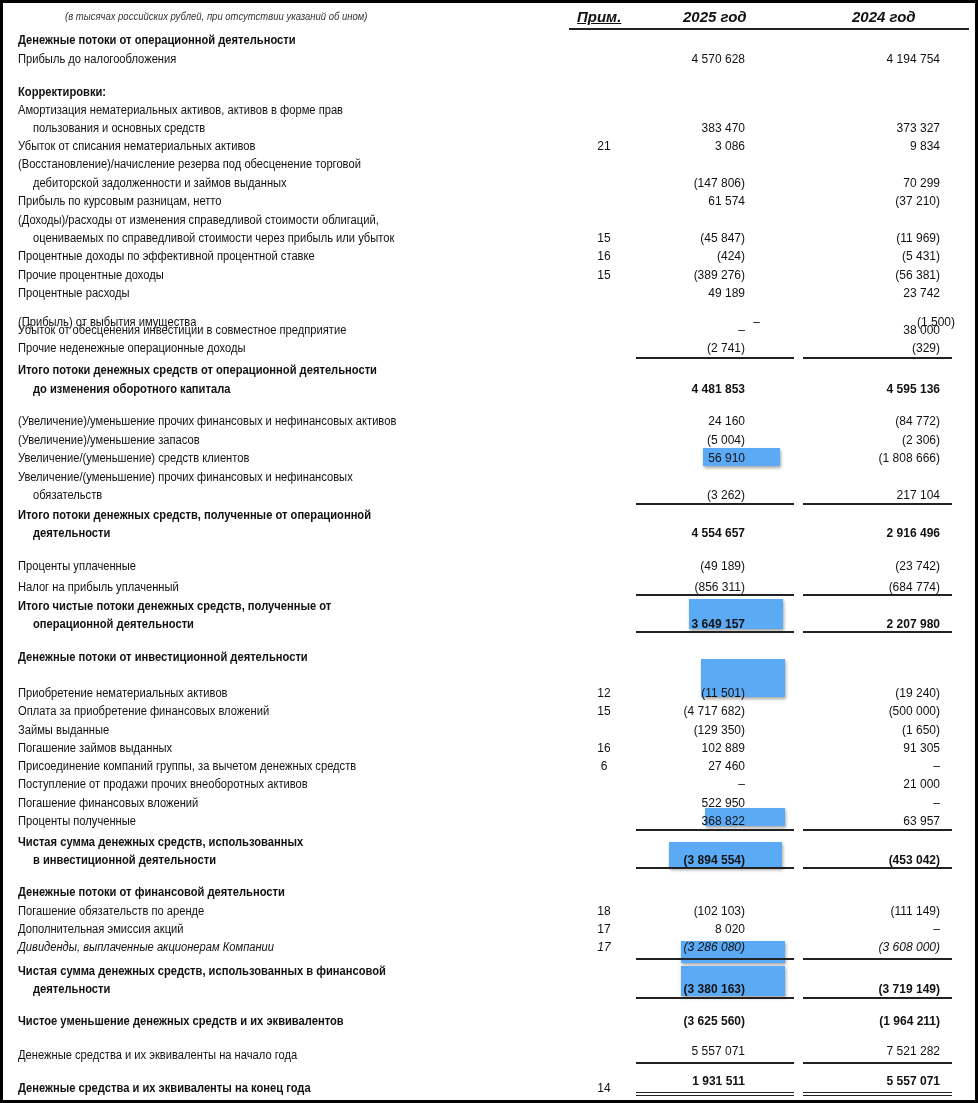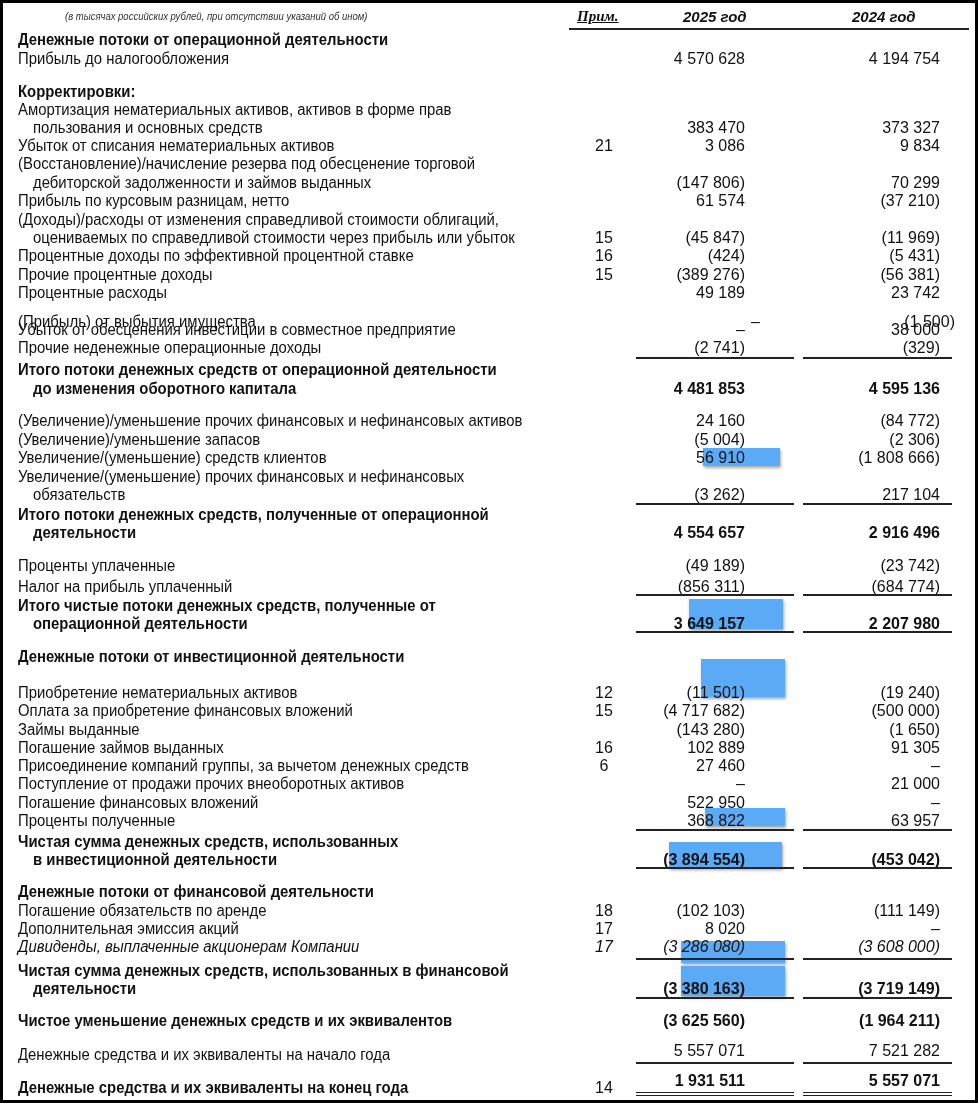--- a/index.html
+++ b/index.html
@@ -1,41 +1,41 @@
 <!DOCTYPE html>
 <html><head>
 <meta charset="utf-8">
 <style>
   html, body { margin: 0; padding: 0; background: #000; }
   body { width: 978px; height: 1103px; position: relative; overflow: hidden; font-family: "Liberation Sans", sans-serif; color: #111; }
   .page { position: absolute; left: 3px; top: 3px; width: 972px; height: 1097px; background: #fff; }
   .hdr-note { position: absolute; left: 62px; top: 8px; font-size: 10px; font-style: italic; color: #333; transform: scaleX(0.95); transform-origin: left; }
   .hdr { position: absolute; top: 5px; font-size: 15px; font-weight: bold; font-style: italic; }
   .hdr-line { position: absolute; left: 566px; top: 25px; width: 400px; height: 2px; background: #222; }
-  .row { position: absolute; left: 0; width: 972px; height: 18px; font-size: 16px; line-height: 18px; }
+  .row { position: absolute; left: 0; width: 972px; height: 18px; font-size: 12px; line-height: 18px; }
   .lbl { position: absolute; left: 15px; white-space: nowrap; transform: scaleX(0.93); transform-origin: left; }
   .lbl.ind { left: 30px; }
   .note { position: absolute; left: 588px; width: 26px; text-align: center; }
   .v1 { position: absolute; right: 230px; text-align: center; white-space: nowrap; }
   .v2 { position: absolute; right: 35px; text-align: right; white-space: nowrap; }
   .b .v1, .b .v2 { font-weight: bold; }
   .b > .lbl { font-weight: bold; }
   .hl { position: absolute; background: #5aaaf5; box-shadow: 1px 2px 3px rgba(0,0,0,0.35); }
   .rule { position: absolute; height: 2px; background: #222; }
   .rule.c1 { left: 633px; width: 158px; }
   .rule.c2 { left: 800px; width: 149px; }
   .rule.dbl { height: 4px; background: transparent; border-top: 1.5px solid #222; border-bottom: 1.5px solid #222; box-sizing: border-box; }
 </style>
 </head>
 <body>
 
 <div class="page">
 
   <div class="hdr-note">(в тысячах российских рублей, при отсутствии указаний об ином)</div>
-  <div class="hdr" style="left:574px;text-decoration:underline;font-family:Liberation Serif, serif;">Прим.</div>
+  <div class="hdr" style="left:574px;text-decoration:underline;">Прим.</div>
   <div class="hdr" style="left:680px;">2025 год</div>
   <div class="hdr" style="left:849px;">2024 год</div>
   <div class="hdr-line"></div>
 
   <div class="hl" style="left:700px;top:445px;width:77px;height:18px;"></div>
   <div class="hl" style="left:686px;top:596px;width:94px;height:30px;"></div>
   <div class="hl" style="left:698px;top:656px;width:84px;height:38px;"></div>
   <div class="hl" style="left:702px;top:805px;width:80px;height:18px;"></div>
   <div class="hl" style="left:666px;top:839px;width:113px;height:26px;"></div>
   <div class="hl" style="left:678px;top:938px;width:104px;height:22px;"></div>
@@ -201,21 +201,21 @@
     <span class="v2">(19 240)</span>
   </div>
   <div class="row" style="top:699px;">
     <span class="lbl">Оплата за приобретение финансовых вложений</span>
     <span class="note">15</span>
     <span class="v1">(4 717 682)</span>
     <span class="v2">(500 000)</span>
   </div>
   <div class="row" style="top:718px;">
     <span class="lbl">Займы выданные</span>
-    <span class="v1">(143 280)</span>
+    <span class="v1">(129 350)</span>
     <span class="v2">(1 650)</span>
   </div>
   <div class="row" style="top:736px;">
     <span class="lbl">Погашение займов выданных</span>
     <span class="note">16</span>
     <span class="v1">102 889</span>
     <span class="v2">91 305</span>
   </div>
   <div class="row" style="top:754px;">
     <span class="lbl">Присоединение компаний группы, за вычетом денежных средств</span>

